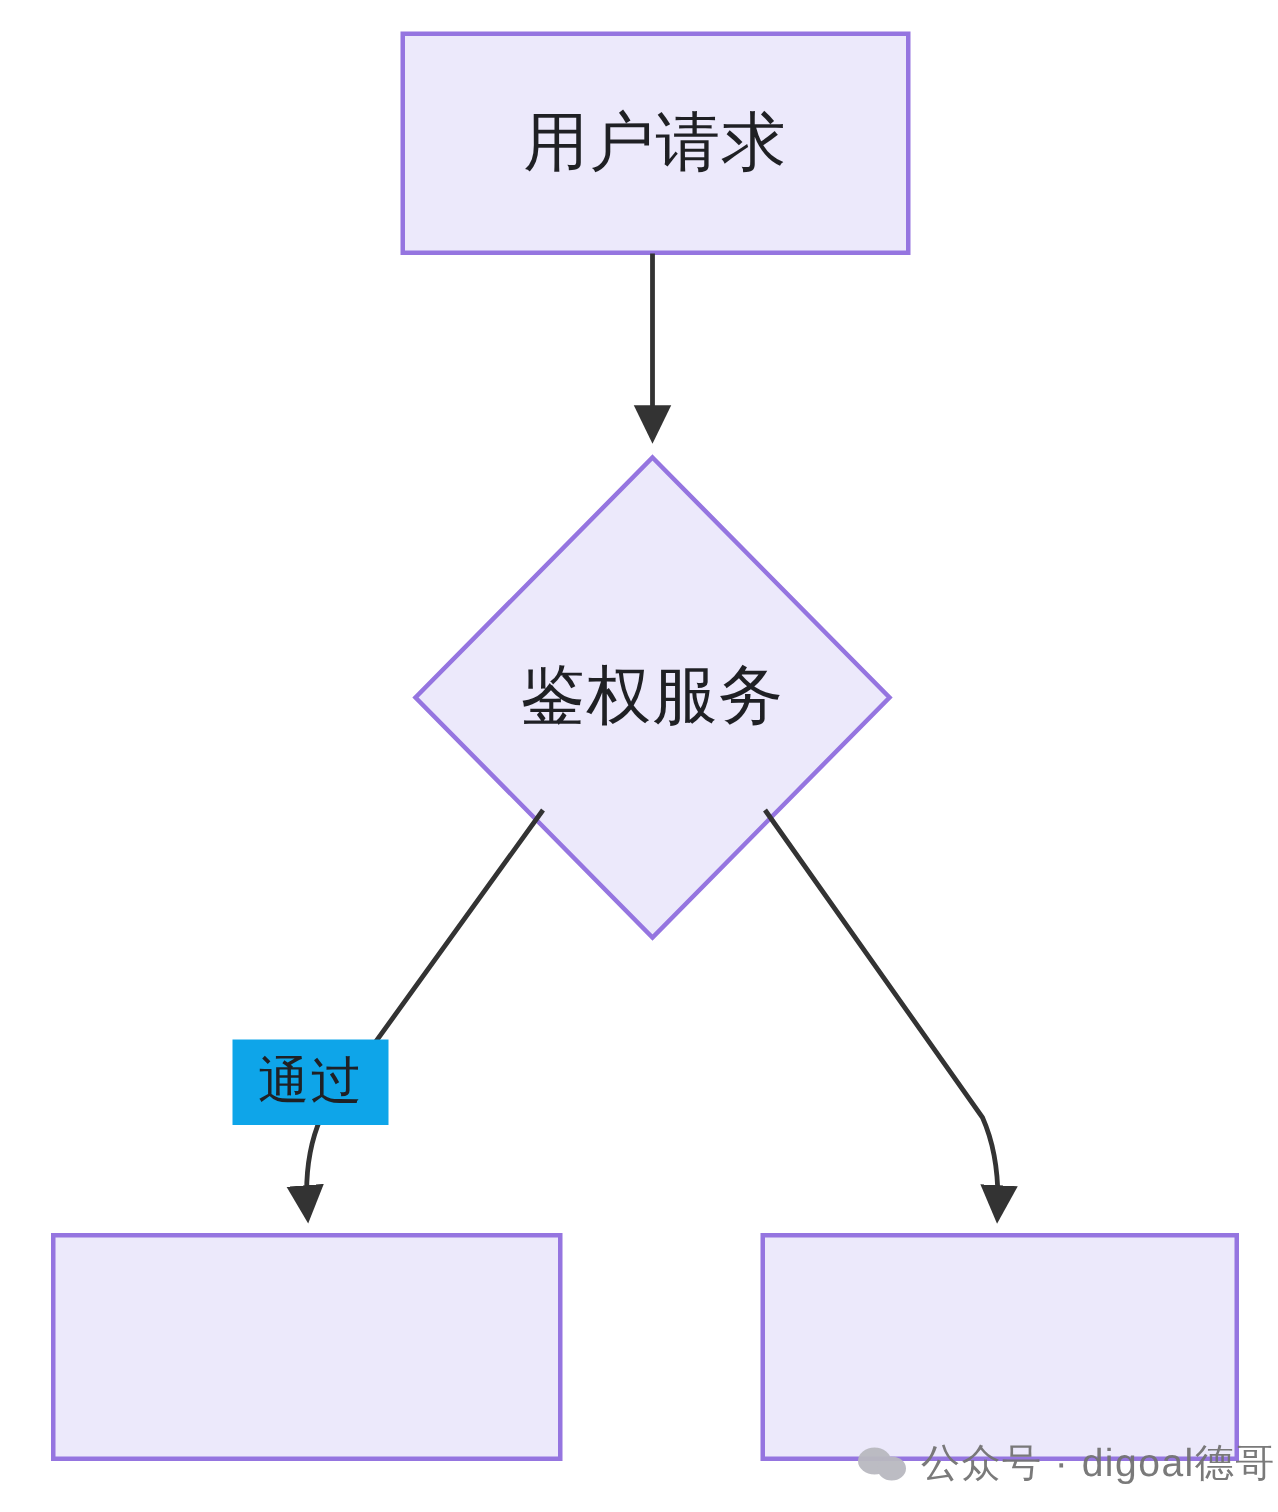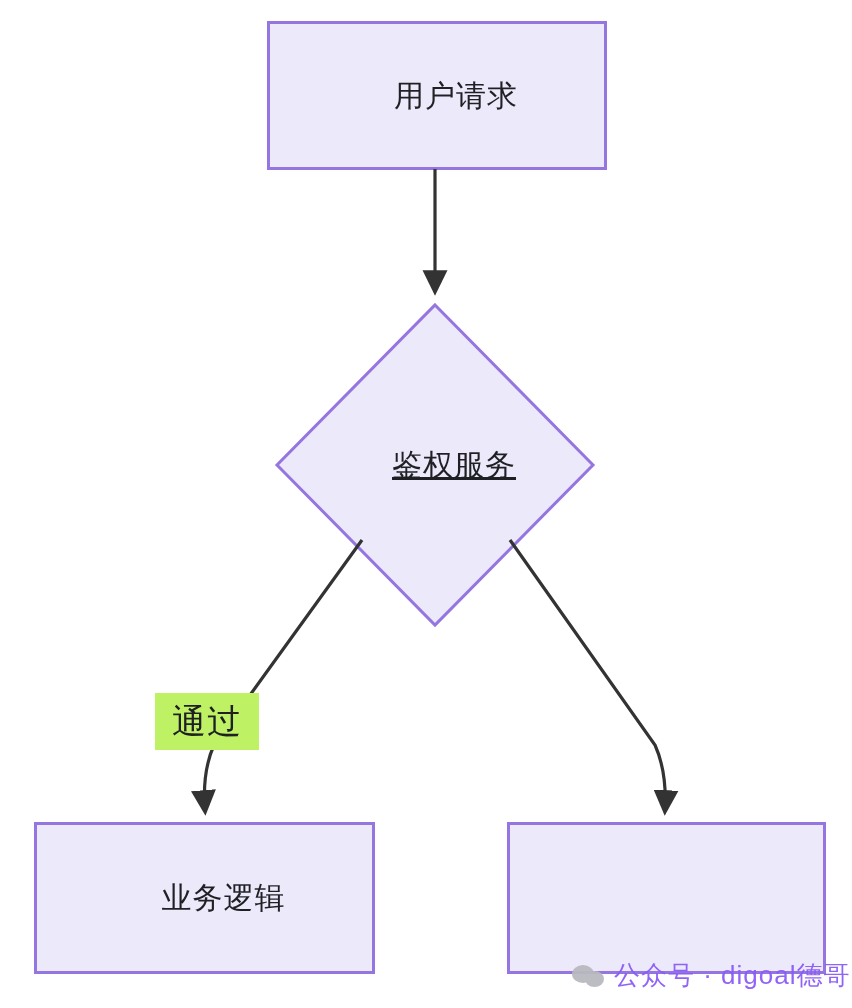--- a/index.html
+++ b/index.html
@@ -24,49 +24,48 @@
     width: 852px;
     height: 1008px;
   }
   .node-label {
     position: absolute;
     display: flex;
     align-items: center;
     justify-content: center;
     text-align: right;
     color: #1f2024;
-    font-size: 30px;
+    font-size: 43px;
     font-weight: 400;
     letter-spacing: 1px;
     line-height: 1.2;
     pointer-events: none;
     white-space: nowrap;
-    padding-left: 19px;
   }
   .edge-label {
     position: absolute;
     display: flex;
     align-items: center;
     justify-content: center;
-    background: #bef264;
+    background: #0ea5e9;
     color: #1f2024;
     font-size: 34px;
     letter-spacing: 1px;
     line-height: 1.1;
     padding: 2px 4px;
     white-space: nowrap;
   }
   #watermark {
     position: absolute;
     left: 572px;
     top: 958px;
     display: flex;
     align-items: center;
     gap: 8px;
-    color: #8b5cf6;
+    color: #737373;
     font-size: 26px;
     letter-spacing: 1px;
     opacity: 0.95;
     pointer-events: none;
     white-space: nowrap;
   }
   #watermark .wm-icon {
     display: inline-block;
     width: 34px;
     height: 26px;
@@ -111,27 +110,24 @@
 
     <path d="M 362 540 L 214 745 Q 202 772 205 810" fill="none" stroke="#333333" stroke-width="3.2" marker-end="url(#arrowhead)"></path>
 
     <path d="M 510 540 L 655 745 Q 667 772 665 810" fill="none" stroke="#333333" stroke-width="3.2" marker-end="url(#arrowhead)"></path>
   </svg>
 
   <div class="node-label" style="left:268px; top:22px; width:338px; height:147px;">
     <span>用户请求</span>
   </div>
 
-  <div class="node-label" style="left:277px; top:405px; width:316px; height:120px;text-decoration:underline;">
+  <div class="node-label" style="left:277px; top:405px; width:316px; height:120px;">
     <span>鉴权服务</span>
   </div>
 
-  <div class="node-label" style="left:35px; top:823px; width:339px; height:150px;">
-    <span>业务逻辑</span>
-  </div>
 
 
   <div class="edge-label" style="left:155px; top:693px; width:96px; height:53px;">
     <span>通过</span>
   </div>
 
 
   <div id="watermark">
     <span class="wm-icon">
       <span class="b1"></span>

